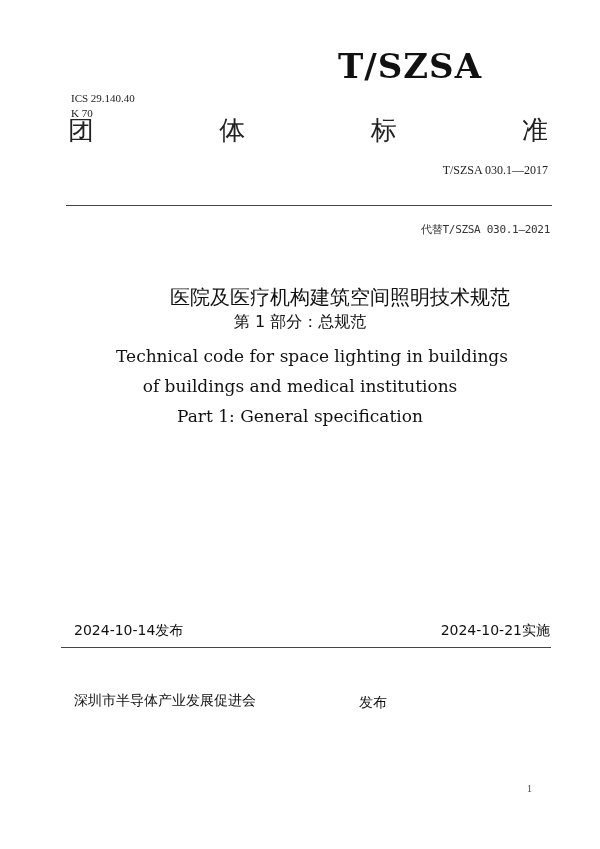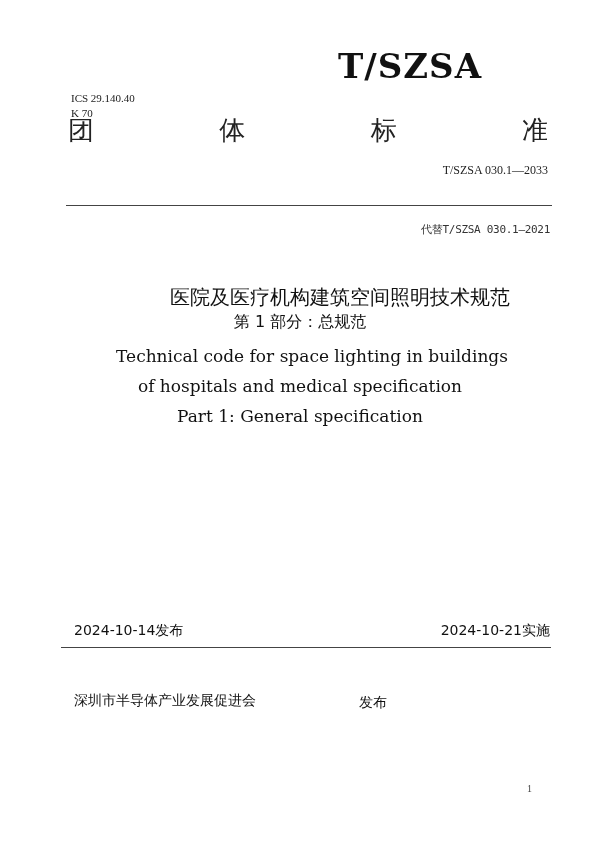--- a/index.html
+++ b/index.html
@@ -36,29 +36,29 @@
 
 <div class="abs brand">T/SZSA</div>
 
 <div class="abs std-row">
   <span>团</span>
   <span>体</span>
   <span>标</span>
   <span>准</span>
 </div>
 
-<div class="abs std-no">T/SZSA 030.1—2033</div>
+<div class="abs std-no">T/SZSA 030.1—2017</div>
 <div class="abs std-rep">代替T/SZSA 030.1—2021</div>
 
 <div class="abs rule rule1"></div>
 
 <div class="abs title-block cn-title">医院及医疗机构建筑空间照明技术规范</div>
 <div class="abs title-block cn-sub">第 1 部分：总规范</div>
 <div class="abs title-block en en1">Technical code for space lighting in buildings</div>
-<div class="abs title-block en en2">of hospitals and medical specification</div>
+<div class="abs title-block en en2">of buildings and medical institutions</div>
 <div class="abs title-block en en3">Part 1: General specification</div>
 
 <div class="abs date-l">2024-10-14发布</div>
 <div class="abs date-r">2024-10-21实施</div>
 
 <div class="abs rule rule2"></div>
 
 <div class="abs org">深圳市半导体产业发展促进会</div>
 <div class="abs org-pub">发布</div>
 

